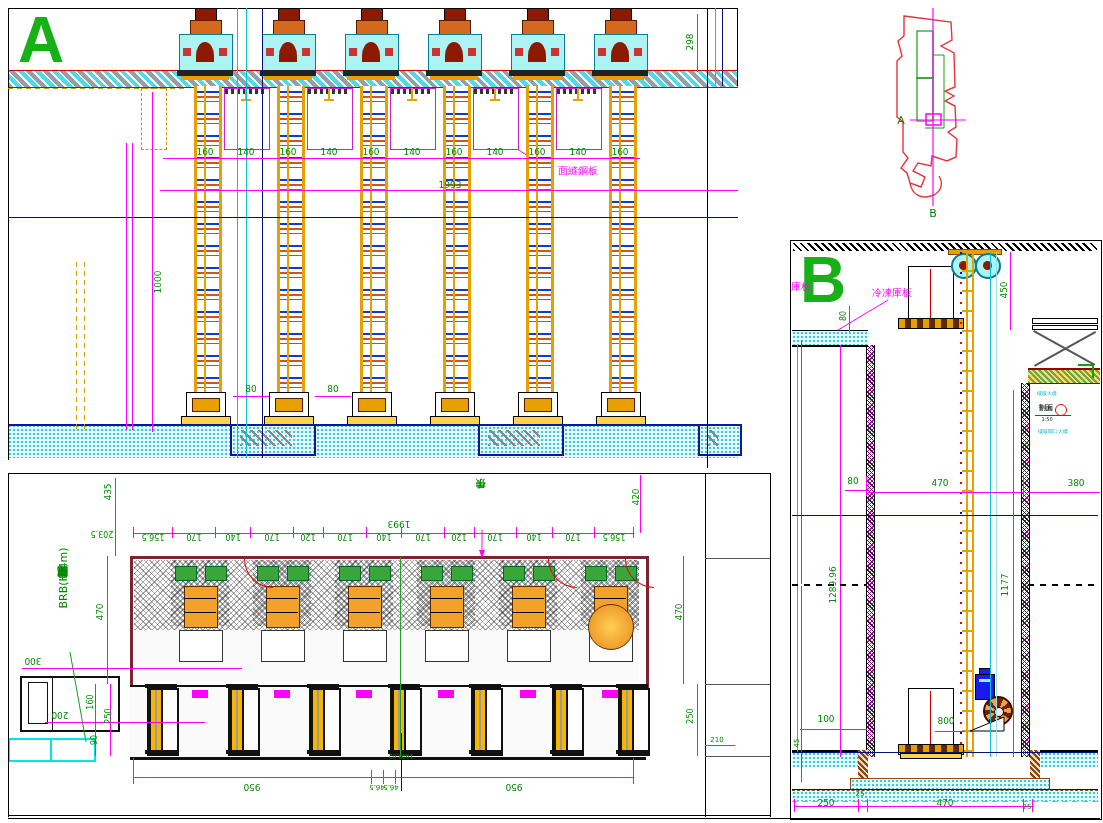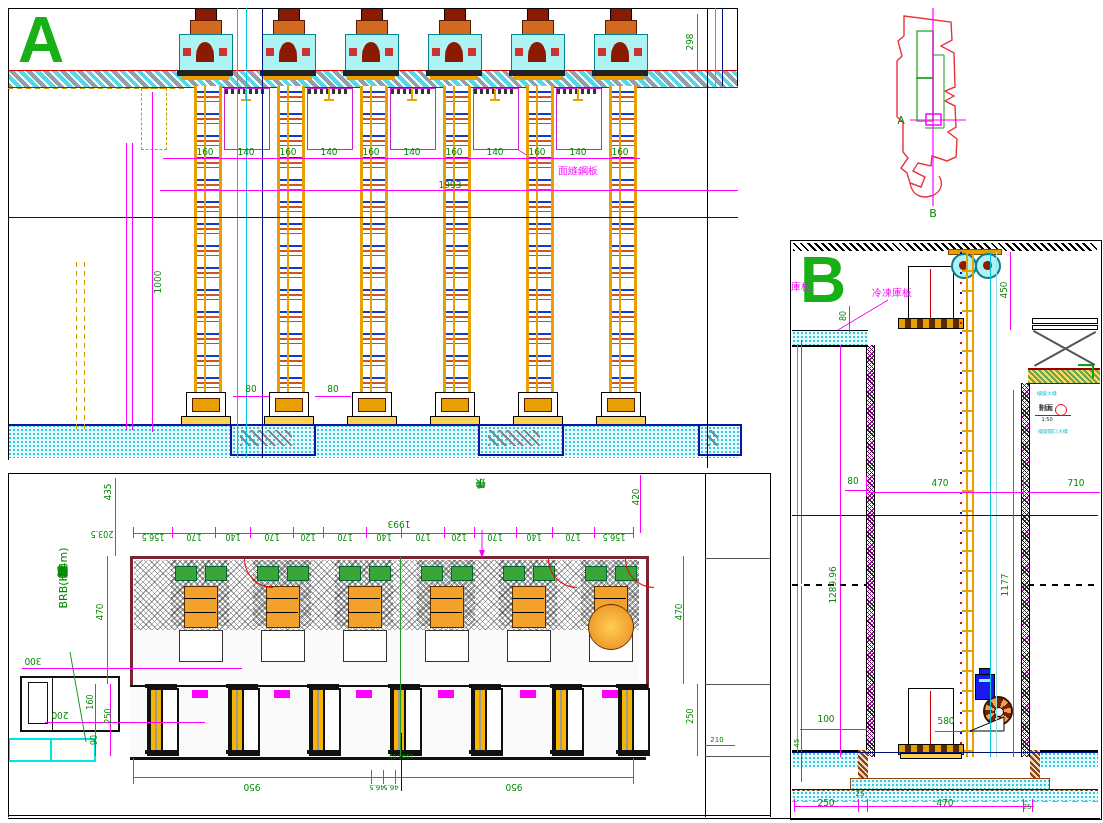--- a/index.html
+++ b/index.html
@@ -465,25 +465,25 @@
       <div class="vtext" style="left: 63px; top: 578px; font-size: 11px; color: rgb(0, 138, 0);">BRB斜撐包庫板下開口(H:4m)</div>
       <div class="vtext" style="left: 481px; top: 497px; font-size: 10px; color: rgb(0, 138, 0);">扶手帶</div>
       <div class="dim" style="left: 901px; top: 120px; font-size: 11px; color: rgb(0, 138, 0);">A</div>
       <div class="dim" style="left: 933px; top: 213px; font-size: 11px; color: rgb(0, 138, 0);">B</div>
       <div class="dim" style="left: 801px; top: 287px; font-size: 10px; color: rgb(255, 0, 255);">庫板</div>
       <div class="dim" style="left: 892px; top: 293px; font-size: 10px; color: rgb(255, 0, 255);">冷凍庫板</div>
       <div class="dim r90" style="left: 844px; top: 316px; font-size: 8px; color: rgb(0, 138, 0);">80</div>
       <div class="dim r90" style="left: 1004px; top: 290px; color: rgb(0, 138, 0);">450</div>
       <div class="dim" style="left: 853px; top: 481px; color: rgb(0, 138, 0);">80</div>
       <div class="dim" style="left: 940px; top: 483px; color: rgb(0, 138, 0);">470</div>
-      <div class="dim" style="left: 1076px; top: 483px; color: rgb(0, 138, 0);">710</div>
+      <div class="dim" style="left: 1076px; top: 483px; color: rgb(0, 138, 0);">380</div>
       <div class="dim r90" style="left: 833px; top: 585px; color: rgb(0, 138, 0);">1289.96</div>
       <div class="dim r90" style="left: 1005px; top: 585px; color: rgb(0, 138, 0);">1177</div>
       <div class="dim" style="left: 826px; top: 719px; color: rgb(0, 138, 0);">100</div>
-      <div class="dim" style="left: 946px; top: 721px; color: rgb(0, 138, 0);">580</div>
+      <div class="dim" style="left: 946px; top: 721px; color: rgb(0, 138, 0);">800</div>
       <div class="dim r90" style="left: 797px; top: 743px; font-size: 7px; color: rgb(0, 138, 0);">45</div>
       <div class="dim" style="left: 826px; top: 803px; color: rgb(0, 138, 0);">250</div>
       <div class="dim" style="left: 860px; top: 794px; font-size: 7px; color: rgb(0, 138, 0);">25</div>
       <div class="dim" style="left: 945px; top: 803px; color: rgb(0, 138, 0);">470</div>
       <div class="dim" style="left: 1027px; top: 807px; font-size: 7px; color: rgb(0, 138, 0);">25</div>
       <div class="dim" style="left: 1047px; top: 393px; font-size: 5px; color: rgb(0, 183, 201);">樓版大樣</div>
       <div class="dim" style="left: 1046px; top: 408px; font-size: 7px; color: rgb(17, 17, 17); font-weight: bold;">剖面</div>
       <div class="dim" style="left: 1047px; top: 419px; font-size: 5px; color: rgb(17, 17, 17);">1:50</div>
       <div class="dim" style="left: 1053px; top: 431px; font-size: 5px; color: rgb(0, 183, 201);">樓版開口大樣</div>
       <div style="position: absolute; left: 1055px; top: 404px; width: 10px; height: 10px; border: 1.5px solid rgb(238, 0, 0); border-radius: 50%; background: rgb(255, 255, 255);"></div>

